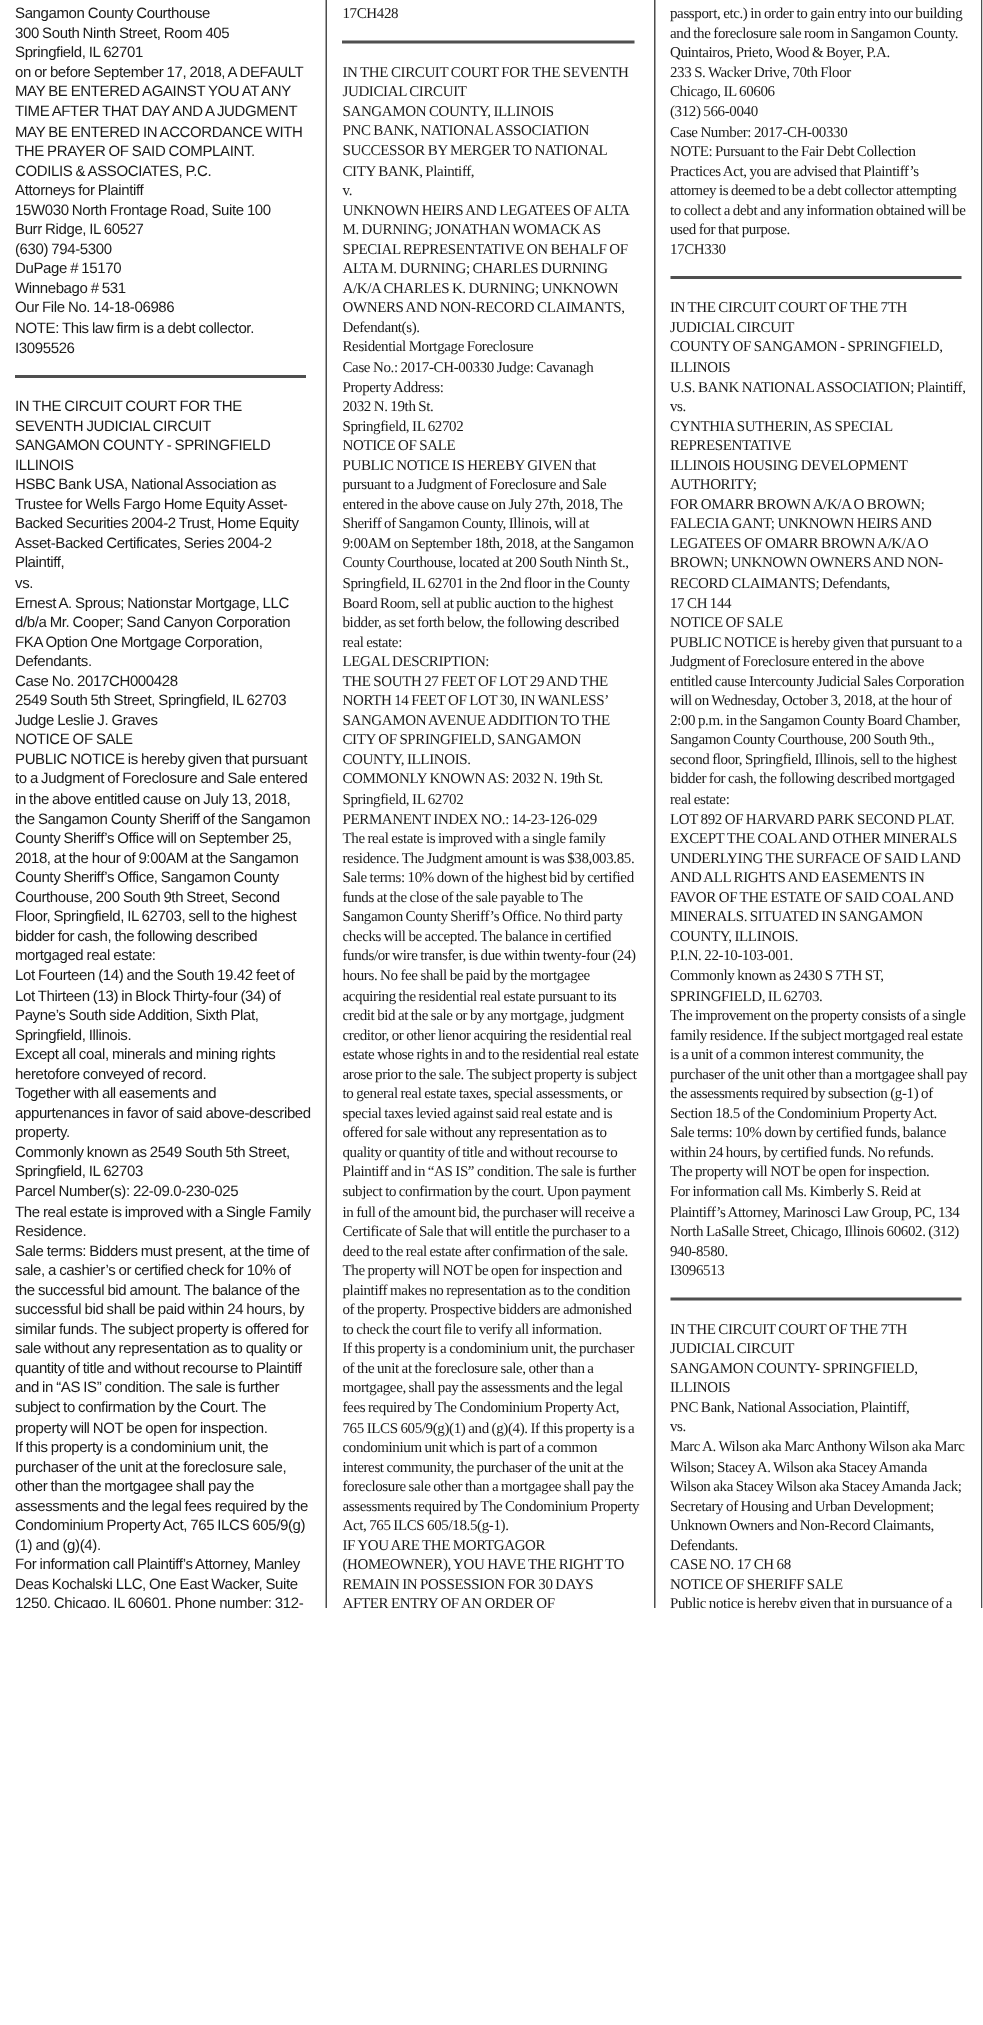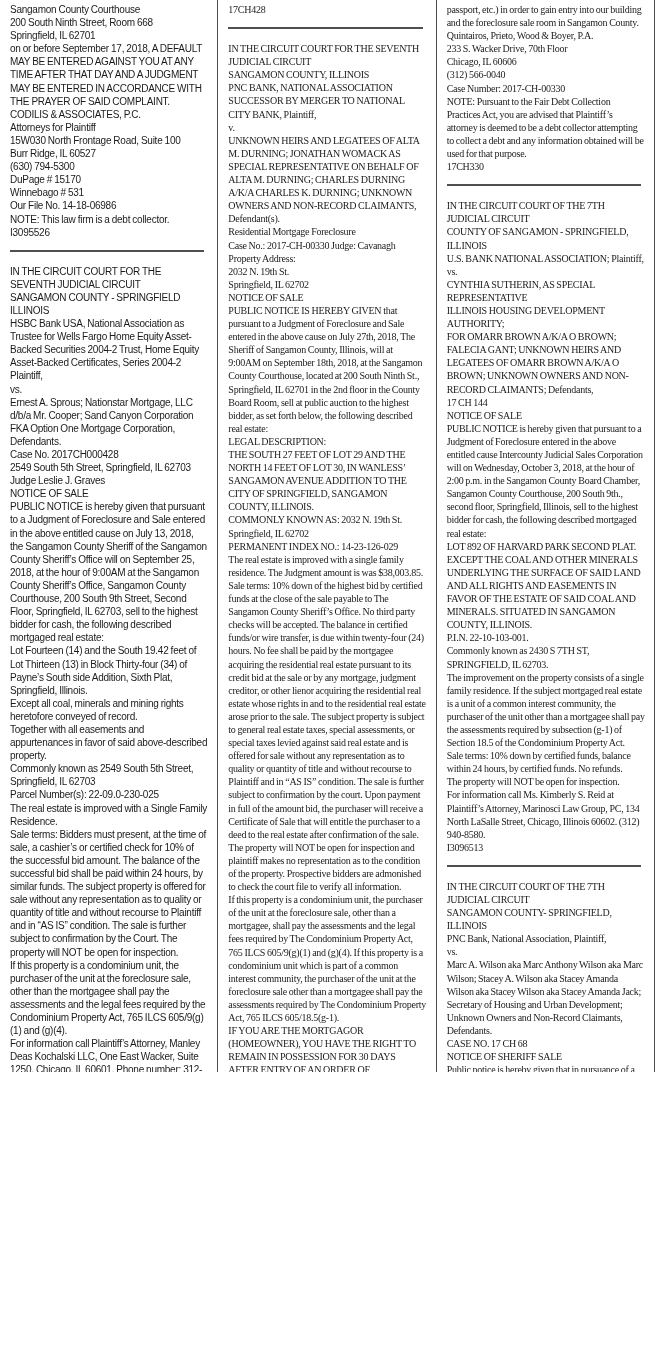--- a/index.html
+++ b/index.html
@@ -29,21 +29,21 @@
     margin:11px 4px 13px 0;
   }
 </style>
 </head>
 <body>
 
 <div class="page">
   <div class="col">
       <div class="notice">
         <p class="para">Sangamon County Courthouse</p>
-        <p class="para">200 South Ninth Street, Room 668</p>
+        <p class="para">300 South Ninth Street, Room 405</p>
         <p class="para">Springfield, IL 62701</p>
         <p class="para">on or before September 17, 2018, A DEFAULT MAY BE ENTERED AGAINST YOU AT ANY TIME AFTER THAT DAY AND A JUDGMENT MAY BE ENTERED IN ACCORDANCE WITH THE PRAYER OF SAID COMPLAINT.</p>
         <p class="para">CODILIS &amp; ASSOCIATES, P.C.</p>
         <p class="para">Attorneys for Plaintiff</p>
         <p class="para">15W030 North Frontage Road, Suite 100</p>
         <p class="para">Burr Ridge, IL 60527</p>
         <p class="para">(630) 794-5300</p>
         <p class="para">DuPage # 15170</p>
         <p class="para">Winnebago # 531</p>
         <p class="para">Our File No. 14-18-06986</p>

